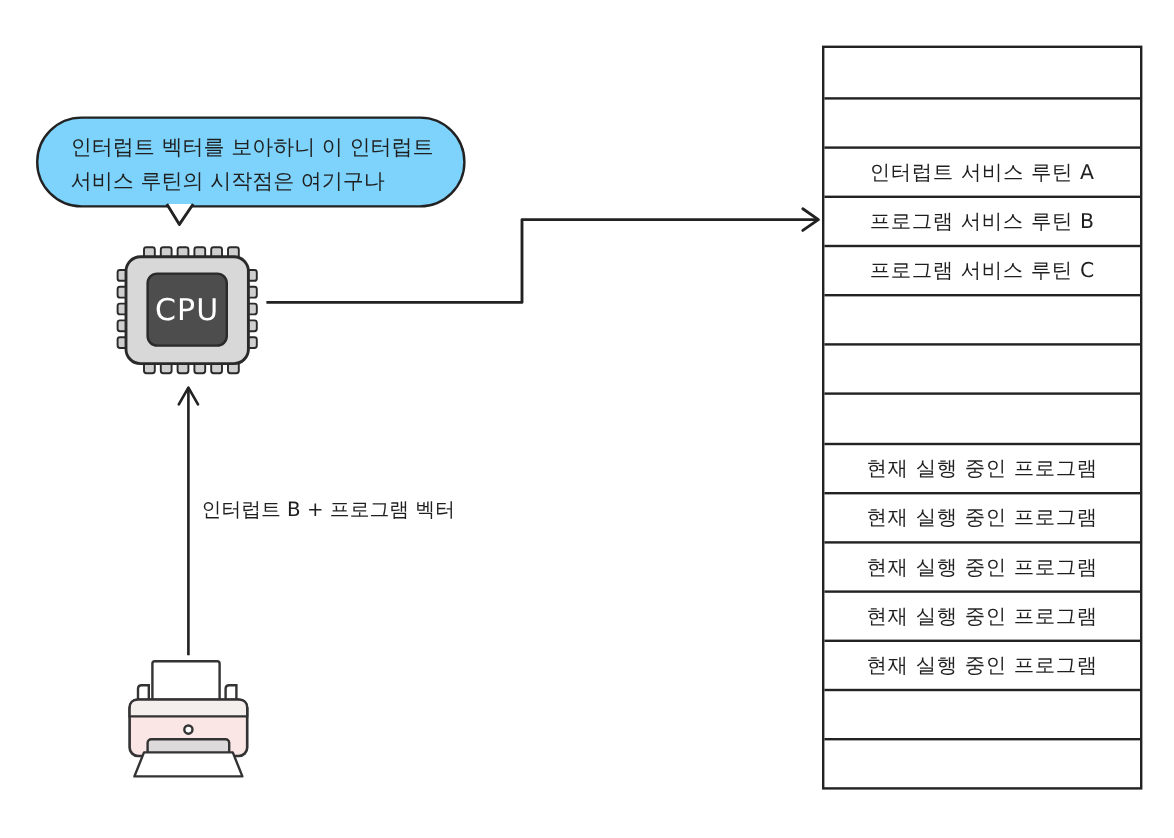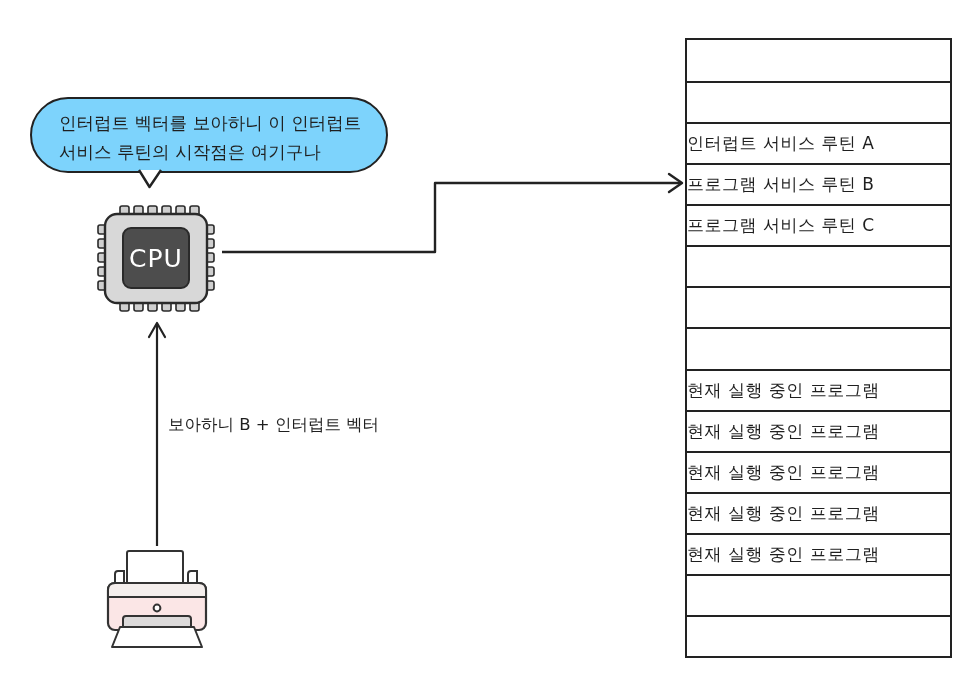--- a/index.html
+++ b/index.html
@@ -42,21 +42,21 @@
   .mem-title {
     position:absolute; left:685px; top:6px; width:267px;
     text-align:center; font-size:15.5px; letter-spacing:1px;margin-top:42px;
   }
   .mem-table {
     position:absolute; left:685px; top:38px; width:267px; height:620px;
     border:2.4px solid #222; background:#ffffff;
     display:grid; grid-template-rows:repeat(15, 1fr);
   }
   .mem-row {
-    display:flex; align-items:center; 
+    display:flex; align-items:center; justify-content:center;
     font-size:17px; letter-spacing:0.5px; overflow:hidden;
   }
   .mem-row + .mem-row { border-top:2.2px solid #222; }
 </style>
 </head>
 <body>
 
 <div id="stage">
 
   <div class="bubble">
@@ -104,21 +104,21 @@
   <svg class="arrow-elbow" width="472" height="92" viewBox="0 0 472 92">
     <path d="M2,80 L215,80 L215,11 L461,11" fill="none" stroke="#222" stroke-width="2.4" stroke-linejoin="round"></path>
     <path d="M449,2 L462,11 L449,20" fill="none" stroke="#222" stroke-width="2.4" stroke-linejoin="round" stroke-linecap="round"></path>
   </svg>
 
   <svg class="arrow-up" width="22" height="230" viewBox="0 0 22 230">
     <path d="M11,228 L11,6" fill="none" stroke="#222" stroke-width="2.2"></path>
     <path d="M3,19 L11,5 L19,19" fill="none" stroke="#222" stroke-width="2.2" stroke-linejoin="round" stroke-linecap="round"></path>
   </svg>
 
-  <div class="int-label">보아하니 B + 인터럽트 벡터</div>
+  <div class="int-label">인터럽트 B + 프로그램 벡터</div>
 
   <svg class="printer-wrap" width="112" height="103" viewBox="0 0 112 103">
 
     <rect x="27" y="3" width="56" height="42" rx="2" fill="#ffffff" stroke="#333" stroke-width="2"></rect>
 
     <path d="M15,40 L15,26 Q15,23 18,23 L24,23 L24,40" fill="#ffffff" stroke="#333" stroke-width="2"></path>
     <path d="M88,40 L88,26 Q88,23 91,23 L97,23 L97,40" fill="#ffffff" stroke="#333" stroke-width="2"></path>
 
     <rect x="8" y="35" width="98" height="47" rx="7" fill="#fbe6e6" stroke="#333" stroke-width="2.2"></rect>
 

